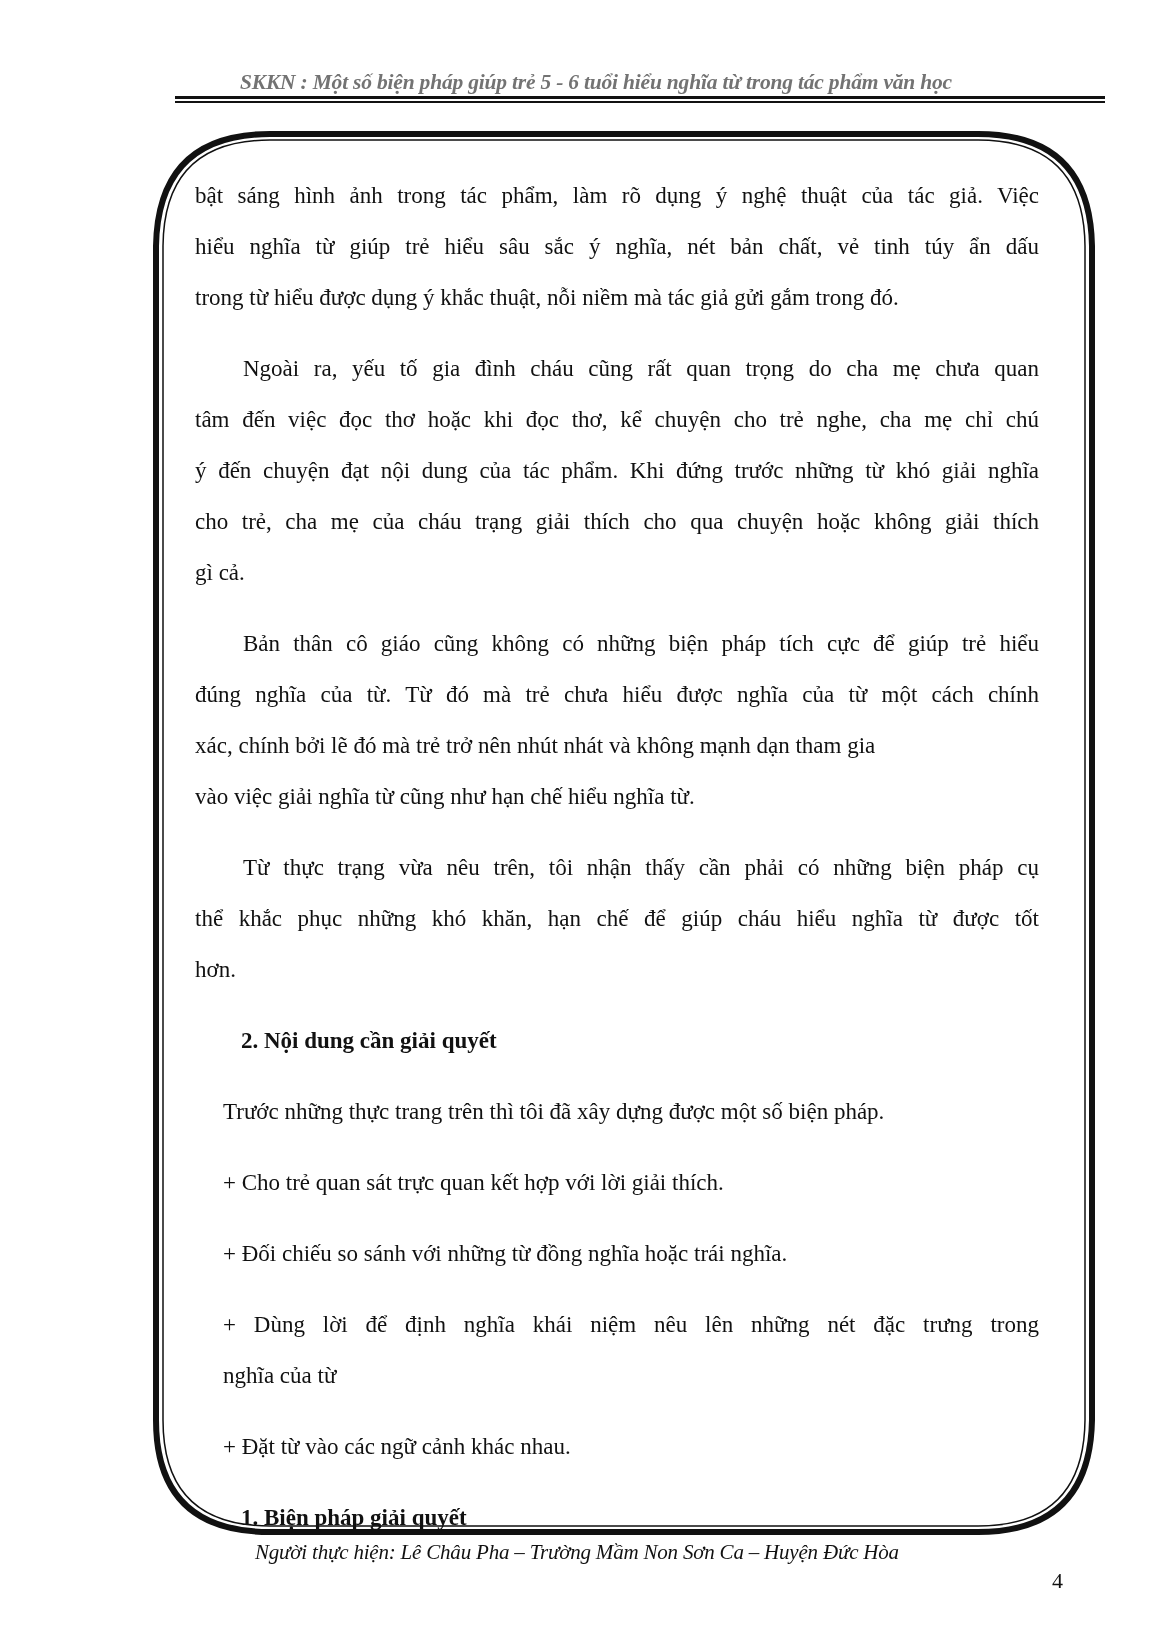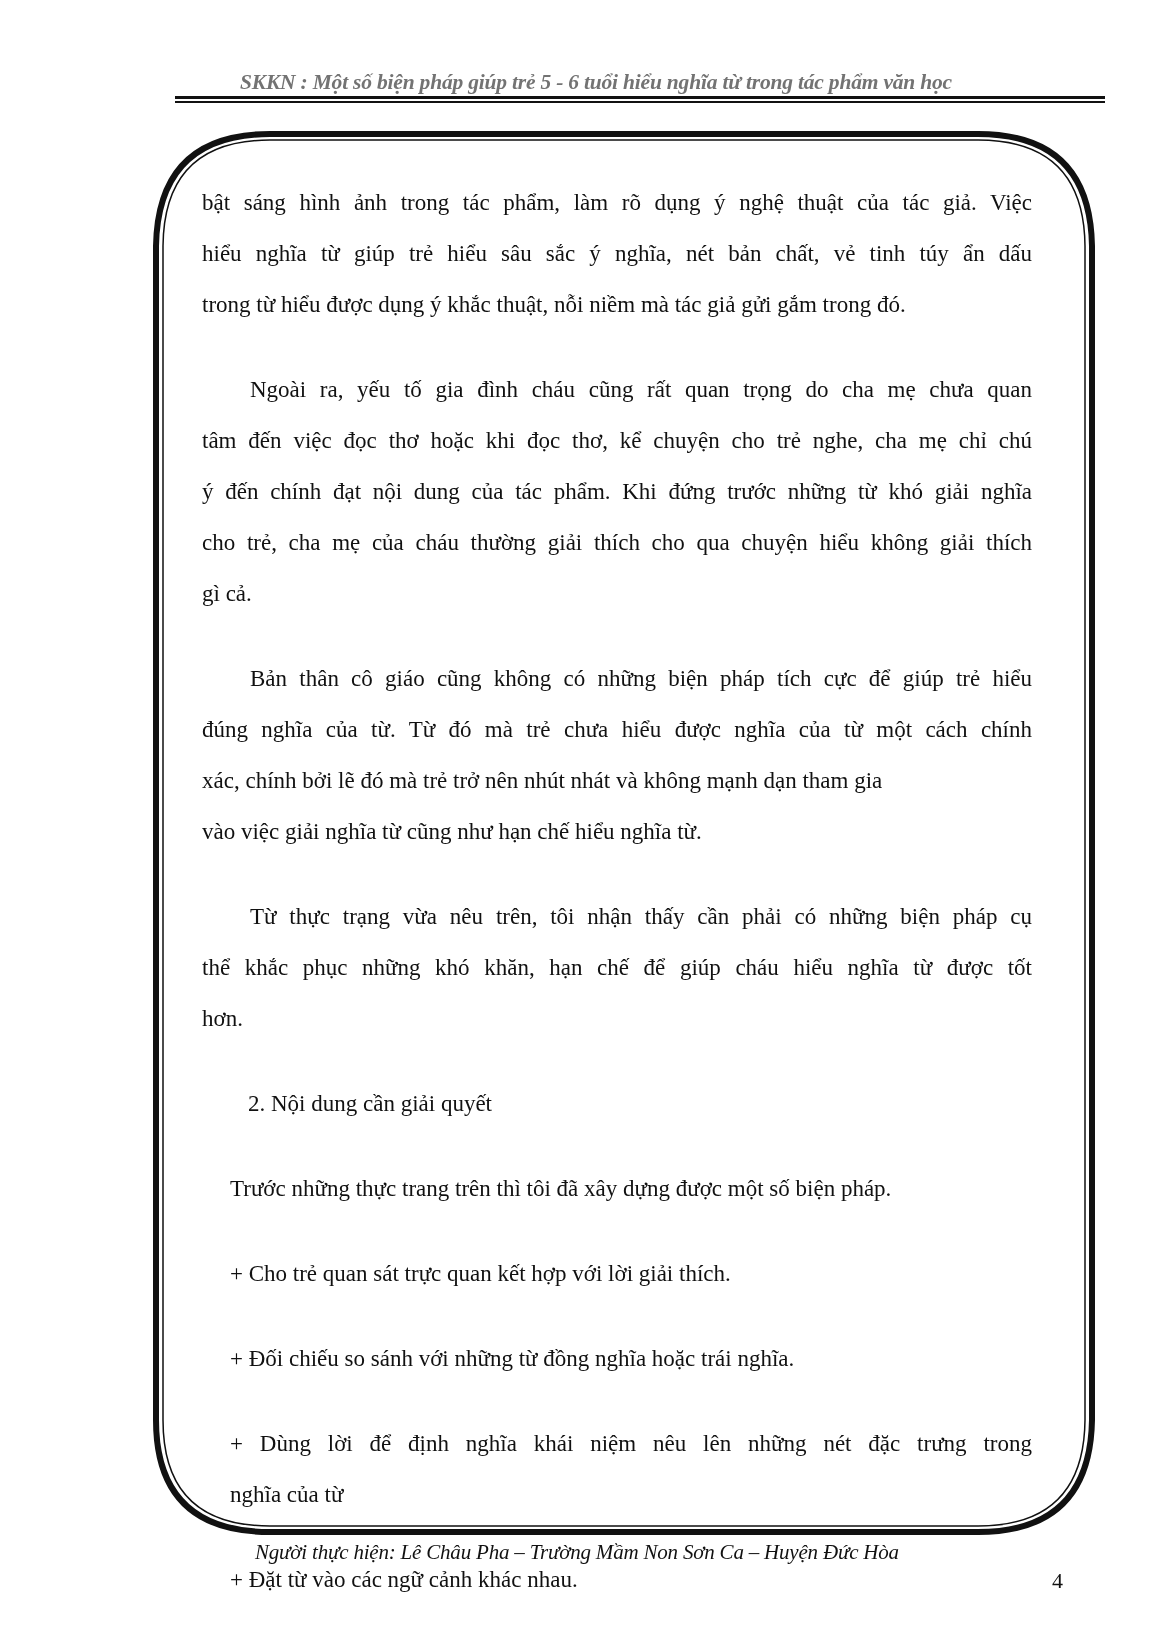--- a/index.html
+++ b/index.html
@@ -68,27 +68,27 @@
     .content {
       position: absolute;
       left: 190px;
       top: 165px;
       width: 854px;
       font-size: 23px;
       line-height: 51px;
       text-align: justify;
     }
     .content p {
-      margin: 12px;
+      margin: 5px;
     }
     .para-gap {
       height: 10px;
     }
     .heading {
-      font-weight: normal;
+      font-weight: bold;
       padding-left: 46px;
       margin: 0;
     }
     .sub {
       padding-left: 28px;
     }
     .line {
       display: block;
       text-align: justify;
       text-align-last: justify;
@@ -134,22 +134,22 @@
 <div class="content">
   <p>
     <span class="line">bật sáng hình ảnh trong tác phẩm, làm rõ dụng ý nghệ thuật của tác giả. Việc</span>
     <span class="line">hiểu nghĩa từ giúp trẻ hiểu sâu sắc ý nghĩa, nét bản chất, vẻ tinh túy ẩn dấu</span>
     <span class="line last">trong từ hiểu được dụng ý khắc thuật, nỗi niềm mà tác giả gửi gắm trong đó.</span>
   </p>
   <div class="para-gap"></div>
   <p>
     <span class="line" style="padding-left:48px">Ngoài ra, yếu tố gia đình cháu cũng rất quan trọng do cha mẹ chưa quan</span>
     <span class="line">tâm đến việc đọc thơ hoặc khi đọc thơ, kể chuyện cho trẻ nghe, cha mẹ chỉ chú</span>
-    <span class="line">ý đến chính đạt nội dung của tác phẩm. Khi đứng trước những từ khó giải nghĩa</span>
-    <span class="line">cho trẻ, cha mẹ của cháu thường giải thích cho qua chuyện hiểu không giải thích</span>
+    <span class="line">ý đến chuyện đạt nội dung của tác phẩm. Khi đứng trước những từ khó giải nghĩa</span>
+    <span class="line">cho trẻ, cha mẹ của cháu trạng giải thích cho qua chuyện hoặc không giải thích</span>
     <span class="line last">gì cả.</span>
   </p>
   <div class="para-gap"></div>
   <p>
     <span class="line" style="padding-left:48px"> Bản thân cô giáo cũng không có những biện pháp tích cực để giúp trẻ hiểu</span>
     <span class="line">đúng nghĩa của từ. Từ đó mà trẻ chưa hiểu được nghĩa của từ một cách chính</span>
     <span class="line last">xác, chính bởi lẽ đó mà trẻ trở nên nhút nhát và không mạnh dạn tham gia</span>
     <span class="line last">vào việc giải nghĩa từ cũng như hạn chế hiểu nghĩa từ.</span>
   </p>
   <div class="para-gap"></div>

